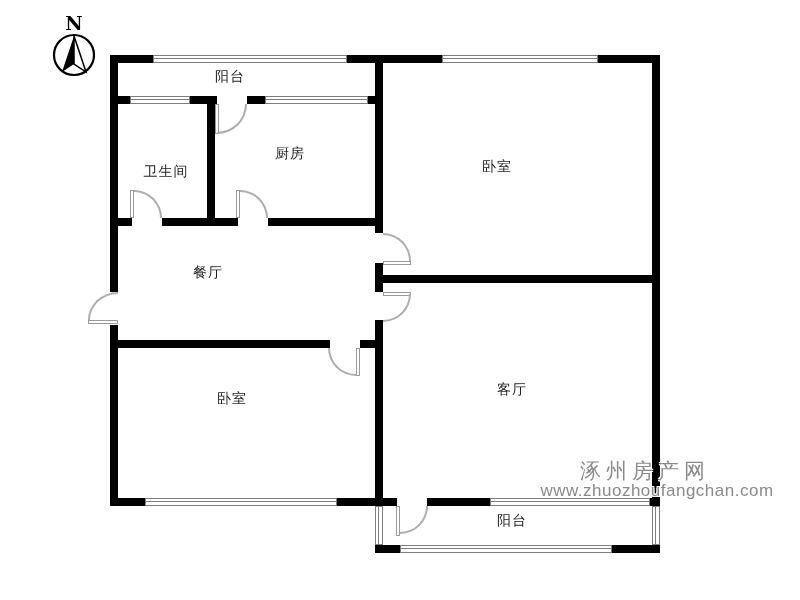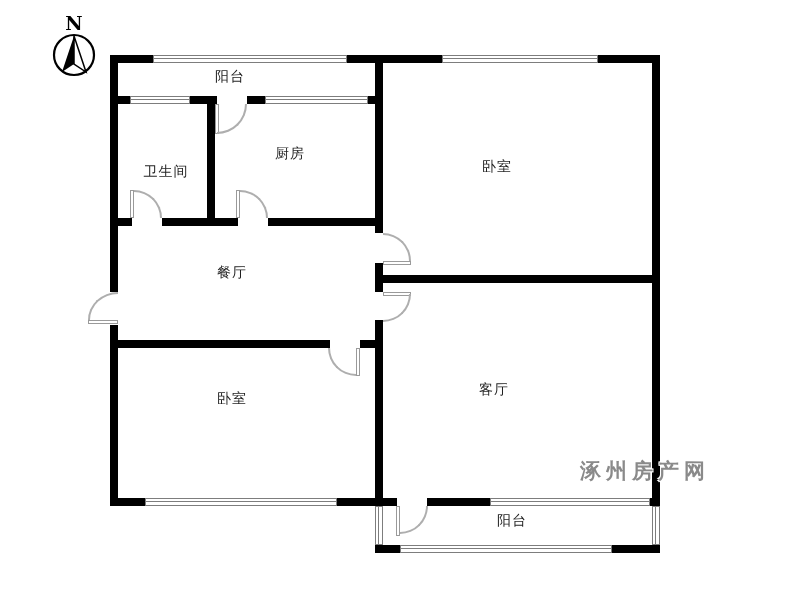--- a/index.html
+++ b/index.html
@@ -16,21 +16,21 @@
   .arc.tr{border-top-width:2px;border-right-width:2px;border-top-right-radius:100%;}
   .arc.br{border-right-width:2px;border-bottom-width:2px;border-bottom-right-radius:100%;}
   .arc.bl{border-left-width:2px;border-bottom-width:2px;border-bottom-left-radius:100%;}
   .arc.tl{border-top-width:2px;border-left-width:2px;border-top-left-radius:100%;}
   .room-label{
     position:absolute;transform:translate(-50%,-50%);
     font-size:14px;color:#1f1f1f;white-space:nowrap;letter-spacing:1px;
   }
   .wm{
     position:absolute;transform:translateX(-50%);z-index:20;
-    color:#8a8a8a;font-weight:bold;white-space:nowrap;
+    color:#8a8a8a;font-weight:normal;white-space:nowrap;
     text-shadow:-1px -1px 0 #fff,1px -1px 0 #fff,-1px 1px 0 #fff,1px 1px 0 #fff,0 1px 0 #fff,0 -1px 0 #fff;
   }
   .wm.line1{left:645px;top:457px;font-size:21px;letter-spacing:5px;}
   .wm.line2{left:657px;top:481px;font-size:17px;letter-spacing:0.5px;}
   .compass{position:absolute;left:45px;top:8px;}
 </style>
 </head>
 <body>
 
 <div id="plan">
@@ -107,20 +107,21 @@
   <div class="leaf" style="left:88px;top:320px;width:30px;height:4px;"></div>
   <div class="arc tl" style="left:88px;top:292px;width:30px;height:28px;"></div>
 
   <div class="leaf" style="left:396px;top:506px;width:4px;height:30px;"></div>
   <div class="arc br" style="left:400px;top:506px;width:28px;height:28px;"></div>
 
   <div class="room-label" style="left:230px;top:77px;">阳台</div>
   <div class="room-label" style="left:166px;top:172px;">卫生间</div>
   <div class="room-label" style="left:290px;top:154px;">厨房</div>
   <div class="room-label" style="left:497px;top:167px;">卧室</div>
-  <div class="room-label" style="left:232px;top:273px;">餐厅</div>
+  <div class="room-label" style="left:208px;top:273px;">餐厅</div>
   <div class="room-label" style="left:232px;top:399px;">卧室</div>
-  <div class="room-label" style="left:494px;top:390px;text-align:right;">客厅</div>
+  <div class="room-label" style="left:512px;top:390px;text-align:right;">客厅</div>
   <div class="room-label" style="left:512px;top:521px;">阳台</div>
 
   <div class="wm line1">涿州房产网</div>
+  <div class="wm line2">www.zhuozhoufangchan.com</div>
 
 </div>
 
 </body></html>

